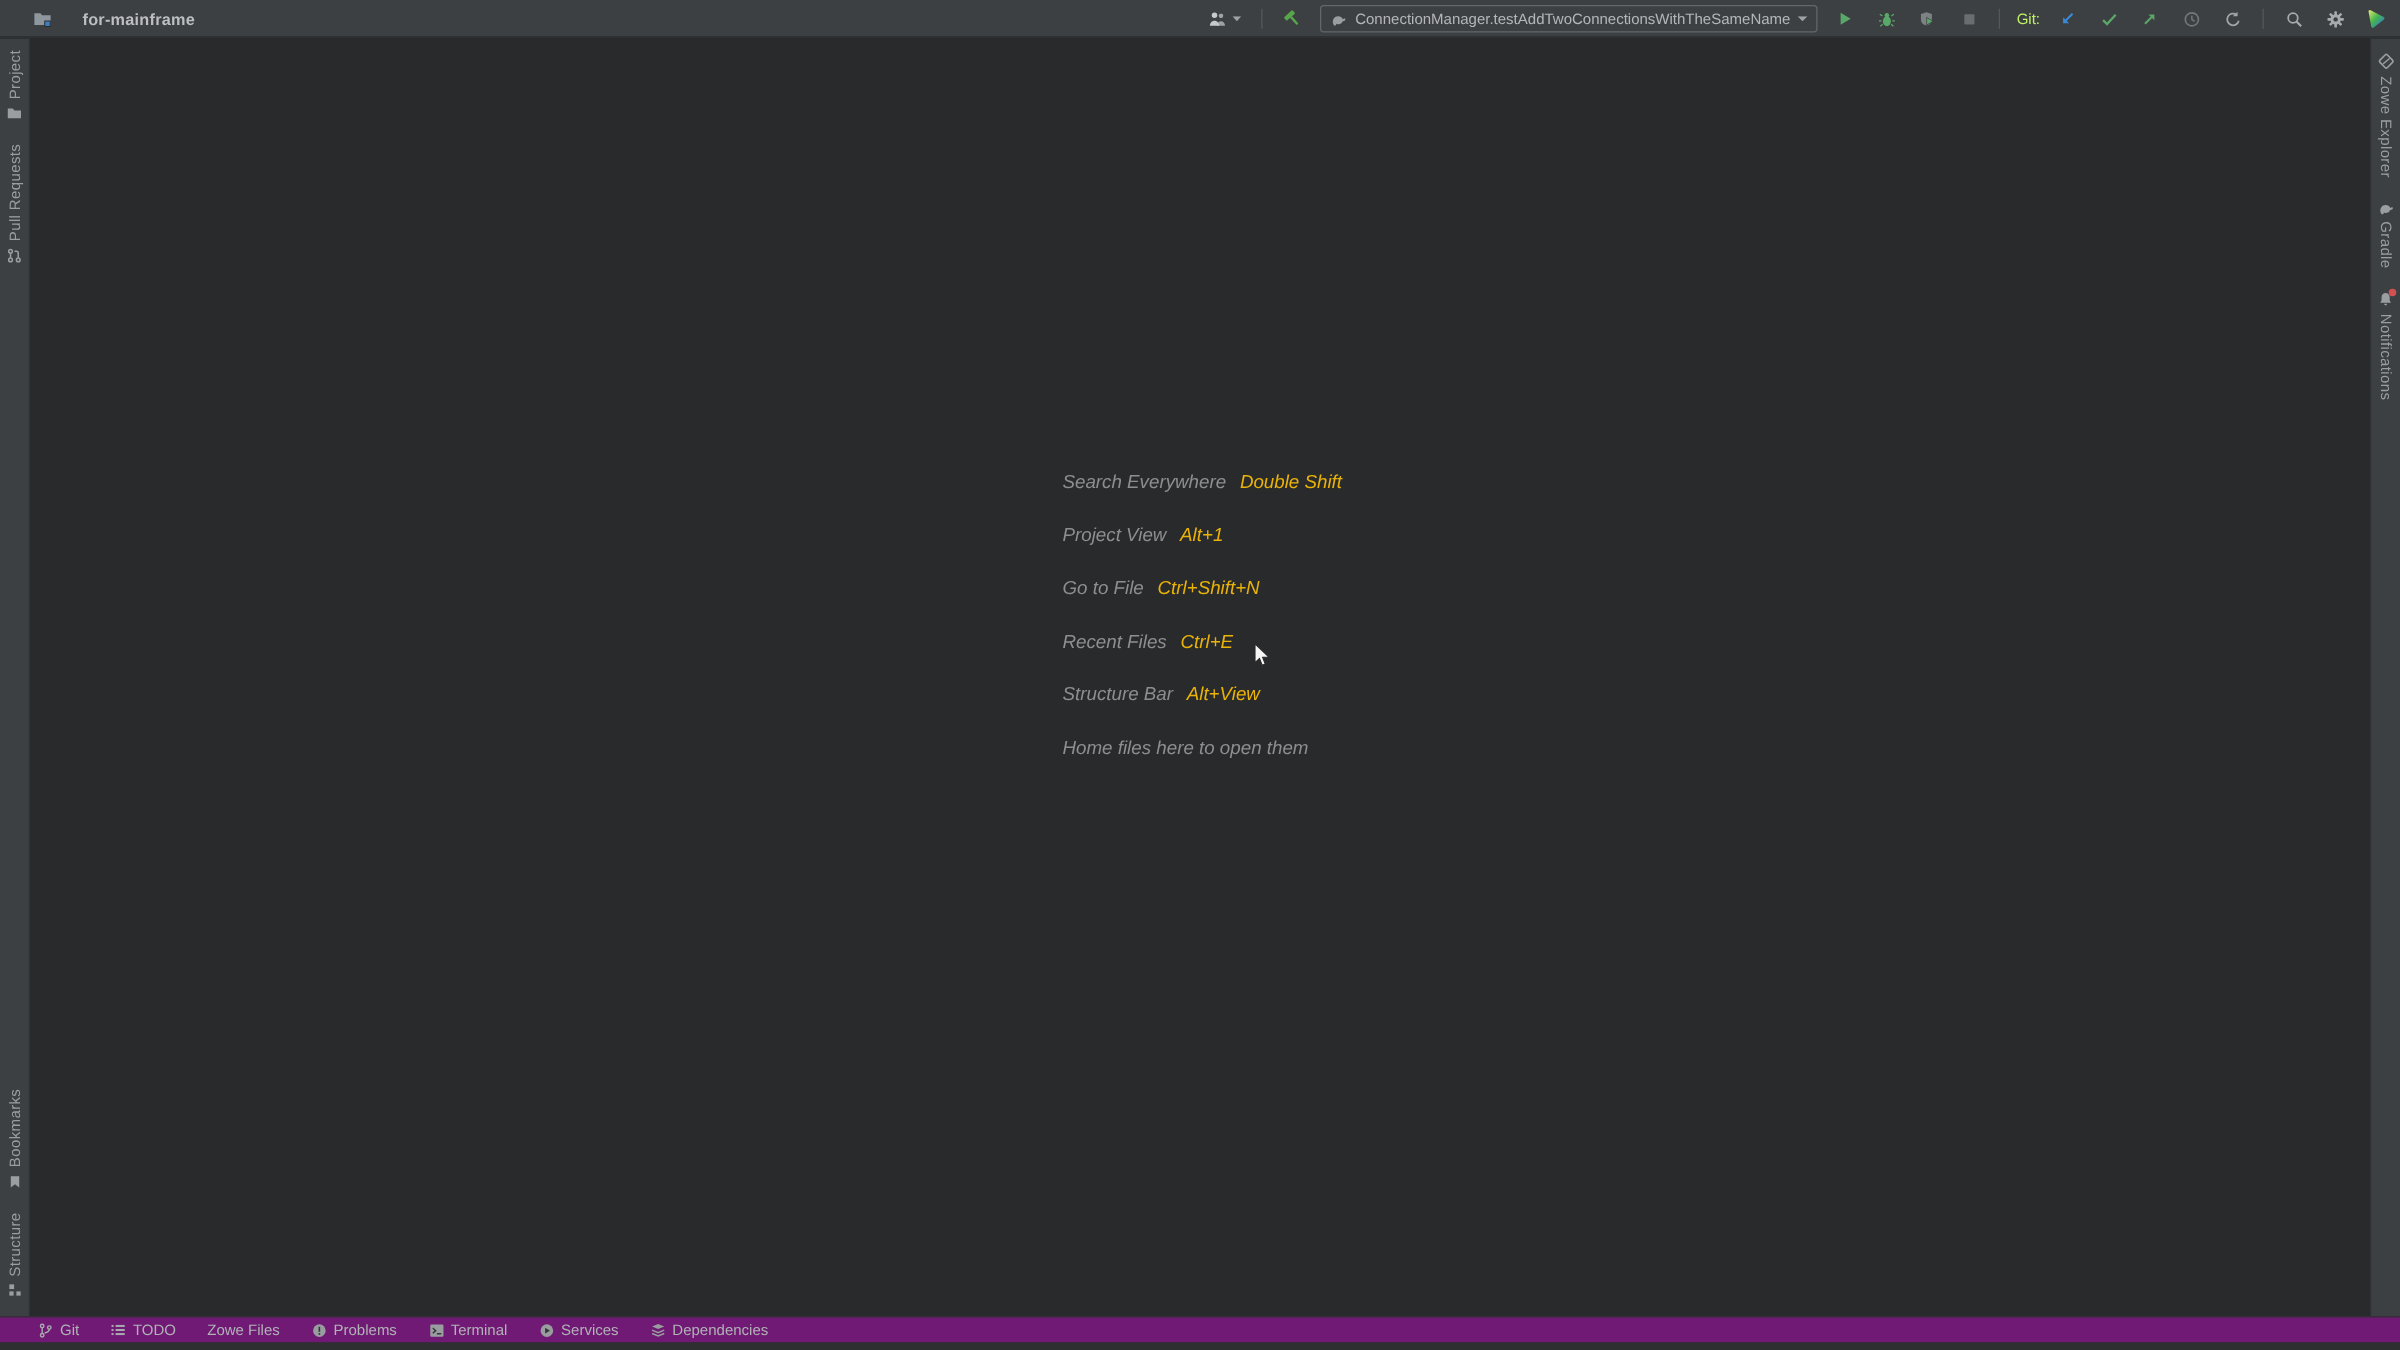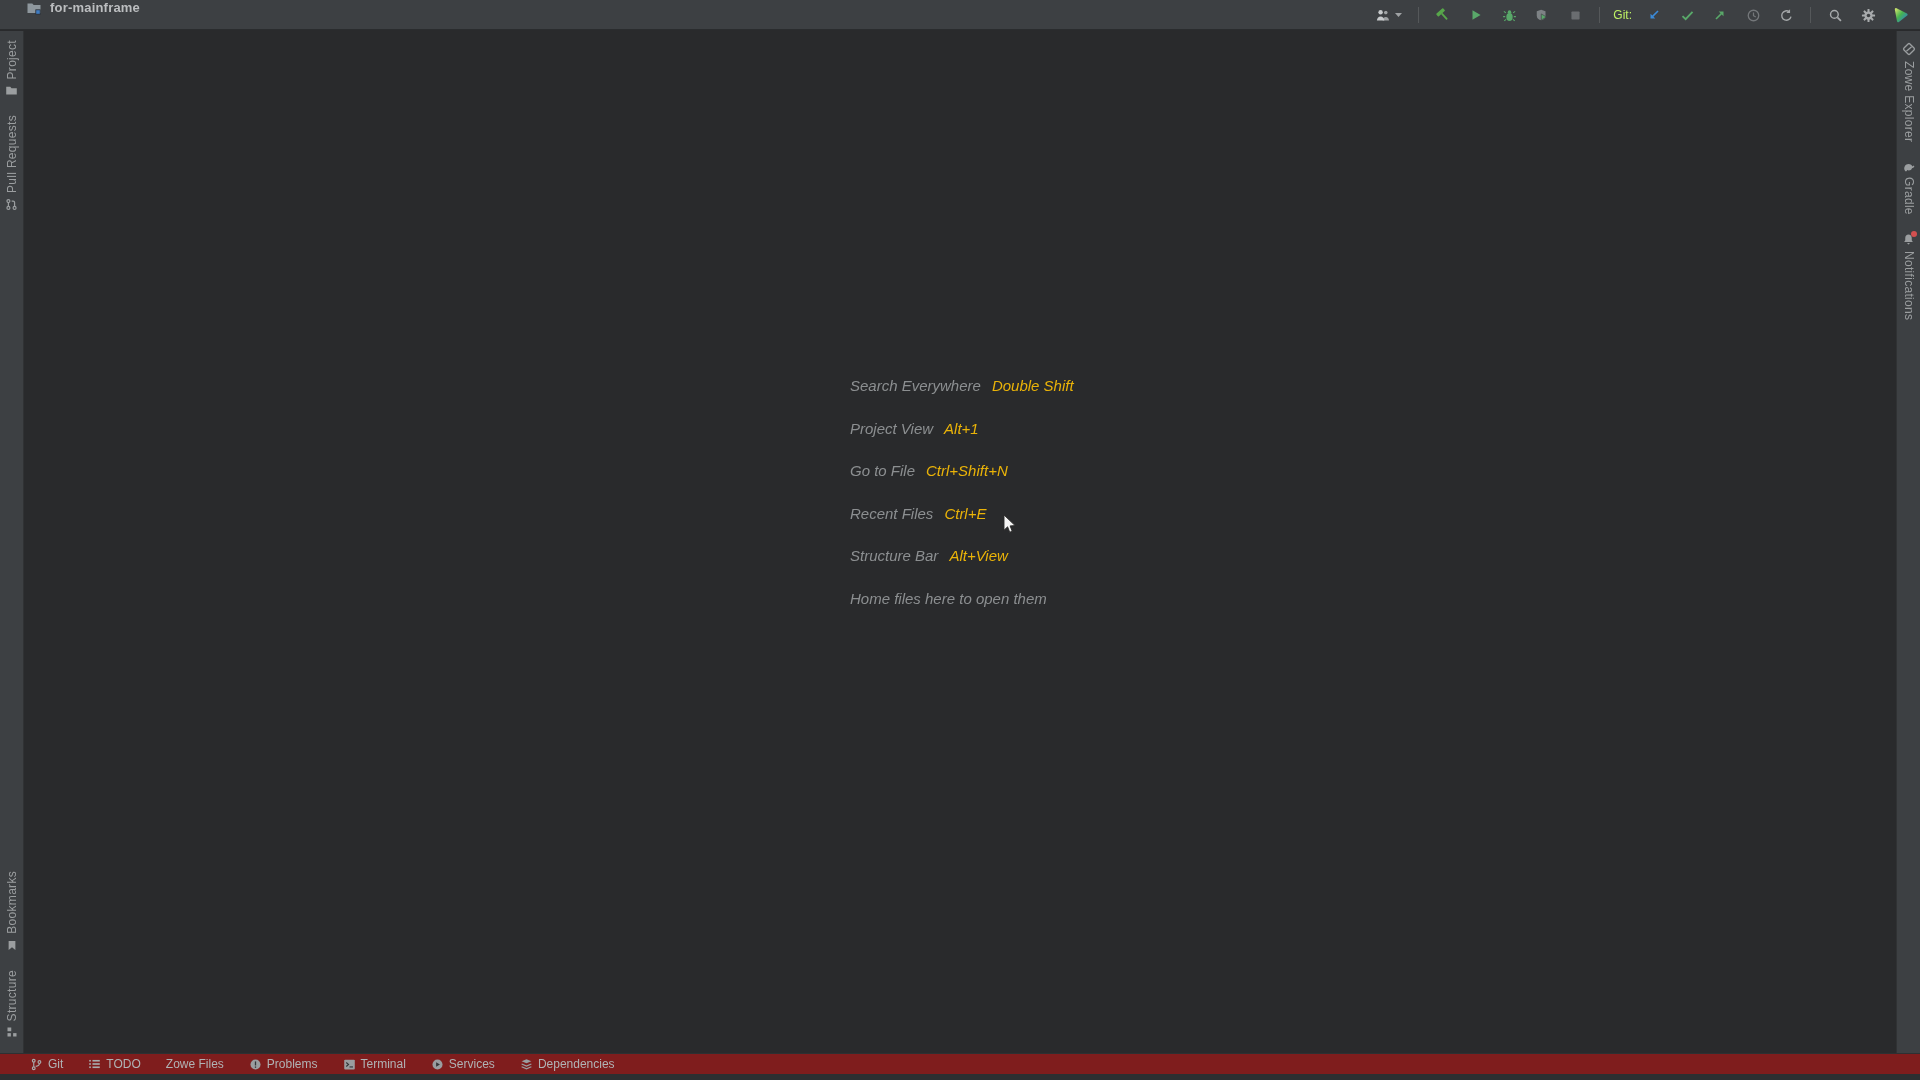--- a/index.html
+++ b/index.html
@@ -3,21 +3,21 @@
 <meta charset="utf-8">
 <style>
   * { margin:0; padding:0; box-sizing:border-box; }
   html,body { width:1920px; height:1080px; overflow:hidden; background:#292a2c;
               font-family:"Liberation Sans", sans-serif; }
   .app { position:relative; width:1920px; height:1080px; }
 
   
   .titlebar { position:absolute; top:0; left:0; width:1920px; height:30px;
               background:#3d4043; border-bottom:1px solid #2a2c2e; }
-  .tb-left { position:absolute; left:26px; top:0; height:30px; display:flex; gap:8px; }
+  .tb-left { position:absolute; left:26px; top:0; height:30px; display:flex; align-items:center; gap:24px; }
   .tb-title { color:#bcbec0; font-size:13px; font-weight:bold; letter-spacing:.2px; }
   .tb-right { position:absolute; right:8px; top:0; height:30px; display:flex; align-items:center; gap:11px; }
   .tb-btn { display:flex; align-items:center; justify-content:center; width:22px; height:22px;
             border-radius:3px; cursor:pointer; }
   .tb-sep { width:1px; height:16px; background:#55585a; margin:0 2px; }
   .runconfig { display:flex; align-items:center; gap:6px; height:22px; padding:0 7px;
                border:1px solid #646769; border-radius:3px; cursor:pointer; max-width:400px; }
   .runconfig-text { color:#b4b6b8; font-size:12px; white-space:nowrap; }
   .git-label { color:#bef264; font-size:12px; }
   .cwm { display:flex; align-items:center; gap:3px; cursor:pointer; }
@@ -41,21 +41,21 @@
   .editor { position:absolute; top:31px; left:25px; right:25px; bottom:27px; background:#292a2c;font-style:italic; }
   .shortcuts { position:absolute; left:825px; top:346px; }
   .sc-row { display:flex; align-items:baseline; height:20px; margin-bottom:22.5px;
             font-size:15px; white-space:nowrap; }
   .sc-label { color:#8c8f91; }
   .sc-keys { color:#eab308; margin-left:11px;text-align:right; }
   .cursor { position:absolute; left:978px; top:483px; }
 
   
   .statusbar { position:absolute; left:0; bottom:6px; width:1920px; height:21px;
-               background:#7f1d1d; border-top:1px solid #2e3032;
+               background:#701a75; border-top:1px solid #2e3032;
                display:flex; align-items:center; gap:25px; padding-left:30px; }
   .sb-item { display:flex; align-items:center; gap:5px; color:#b0b3b5; font-size:12px; cursor:pointer; }
   .bottom-edge { position:absolute; left:0; bottom:0; width:1920px; height:6px; background:#2d2f31; }
 
   svg { display:block; }
 </style>
 </head>
 <body>
 
 <div class="app">
@@ -89,20 +89,29 @@
 
       <span class="tb-btn">
         <svg width="16" height="16" viewBox="0 0 16 16">
           <g transform="rotate(-42 8 8)">
             <rect x="3.4" y="2.6" width="9.2" height="3.6" rx="0.8" fill="#57a64a"></rect>
             <rect x="7.1" y="6" width="1.9" height="8" rx="0.6" fill="#57a64a"></rect>
           </g>
         </svg>
       </span>
 
+      <div class="runconfig">
+        <svg width="14" height="12" viewBox="0 0 16 14">
+          <path d="M2.6 11.2C2 8 3.8 4.6 7.4 4.6c2.5 0 4 1.4 4.5 2.9l1.6-1c.9.5.9 1.9-.1 2.3l-1.9.8c-.6 1.6-2 2.6-3.7 2.6-.7 0-1.4-.2-1.9-.5l-.8 1.5H3.6z" fill="#9a9da0"></path>
+        </svg>
+        <span class="runconfig-text">ConnectionManager.testAddTwoConnectionsWithTheSameName</span>
+        <svg width="8" height="4" viewBox="0 0 8 4">
+          <path d="M0 0h8L4 4z" fill="#9fa2a4"></path>
+        </svg>
+      </div>
 
       <span class="tb-btn">
         <svg width="14" height="14" viewBox="0 0 16 16">
           <path d="M4 2.6v10.8L13.2 8z" fill="#59a869"></path>
         </svg>
       </span>
       <span class="tb-btn">
         <svg width="15" height="15" viewBox="0 0 16 16">
           <g stroke="#59a869" stroke-width="1.1" fill="none">
             <path d="M4.2 5.2 2 3.6M11.8 5.2 14 3.6M3.4 9.2H1.2M12.6 9.2h2.2M4.4 12.2l-2 1.6M11.6 12.2l2 1.6"></path>

